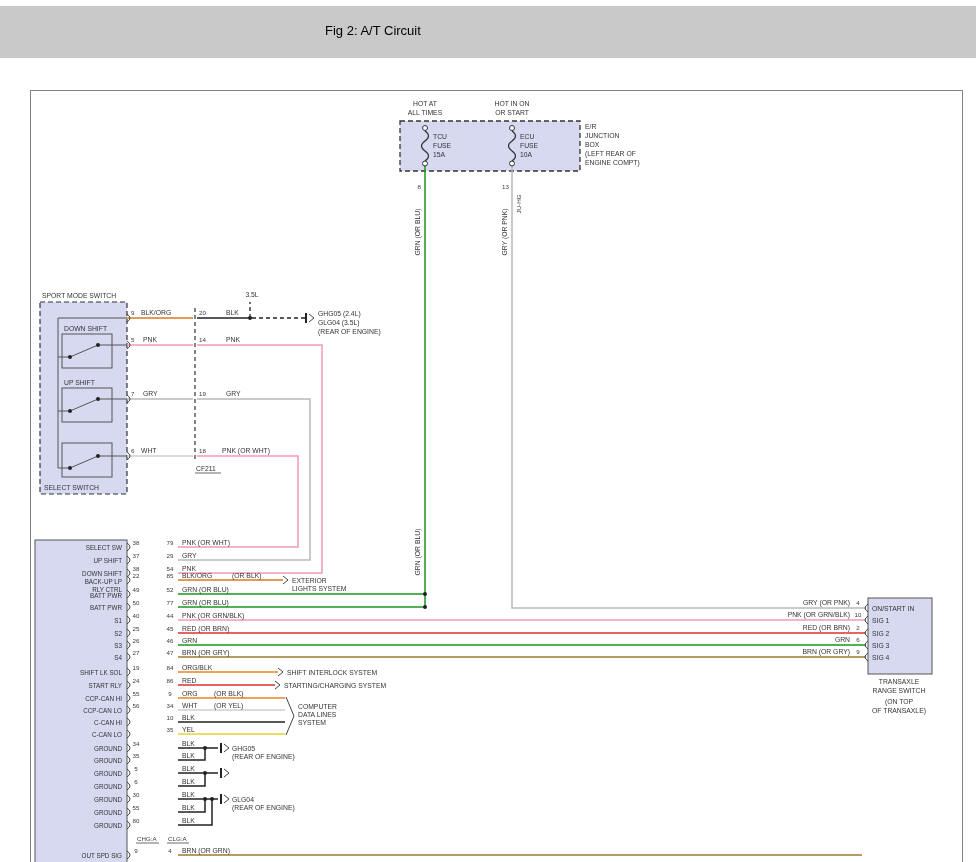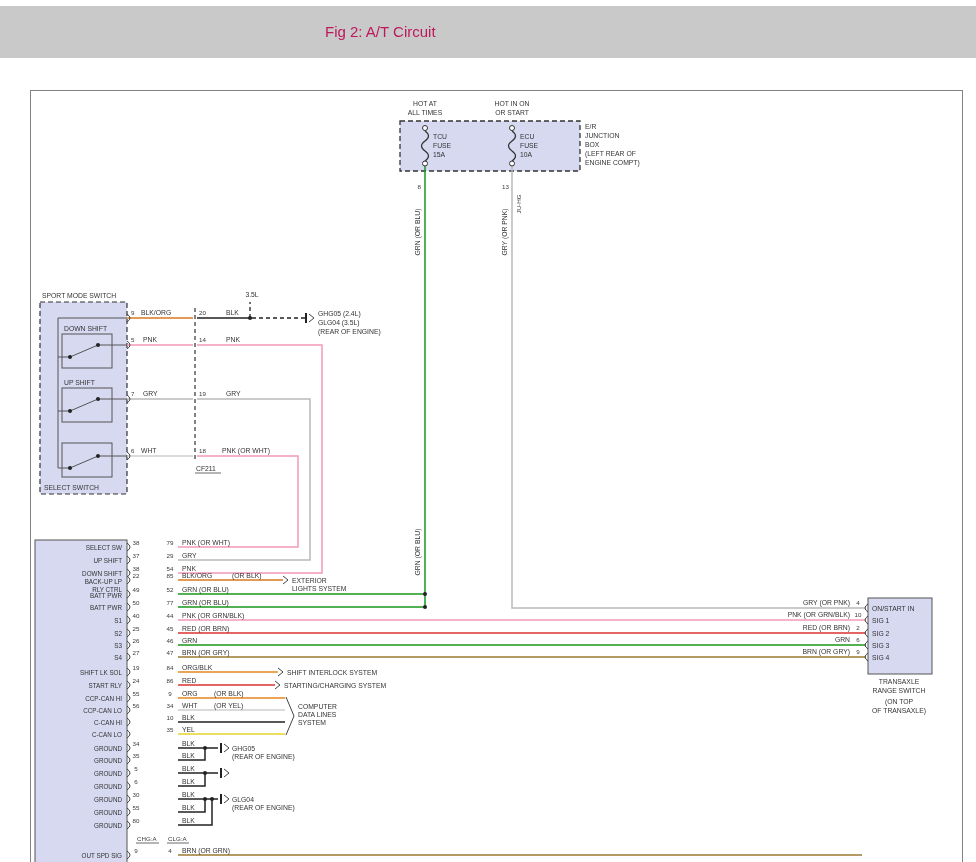--- a/index.html
+++ b/index.html
@@ -1,19 +1,19 @@
 <!DOCTYPE html>
 <html><head>
 <meta charset="utf-8">
 <style>
   * { margin:0; padding:0; box-sizing:border-box; }
   html,body { width:976px; height:862px; background:#ffffff; overflow:hidden; position:relative;
               font-family:"Liberation Sans", sans-serif; }
   .titlebar { position:absolute; left:0; top:6px; width:976px; height:52px; background:#c9c9c9; }
-  .titlebar span { position:absolute; left:325px; top:17px; font-size:15px; color:#be185d; }
+  .titlebar span { position:absolute; left:325px; top:17px; font-size:13px; color:#000000; }
   svg { position:absolute; left:0; top:0; }
   svg text { font-family:"Liberation Sans", sans-serif; font-size:6.8px; fill:#333; }
   svg text.pin { font-size:6.2px; fill:#3a3a3a; }
   svg text.sm { font-size:6.3px; }
   .w { fill:none; stroke-width:1.5; }
   .thin { fill:none; stroke:#444; stroke-width:1; }
   .inner { fill:none; stroke:#555; stroke-width:1; }
 </style>
 </head>
 <body>

